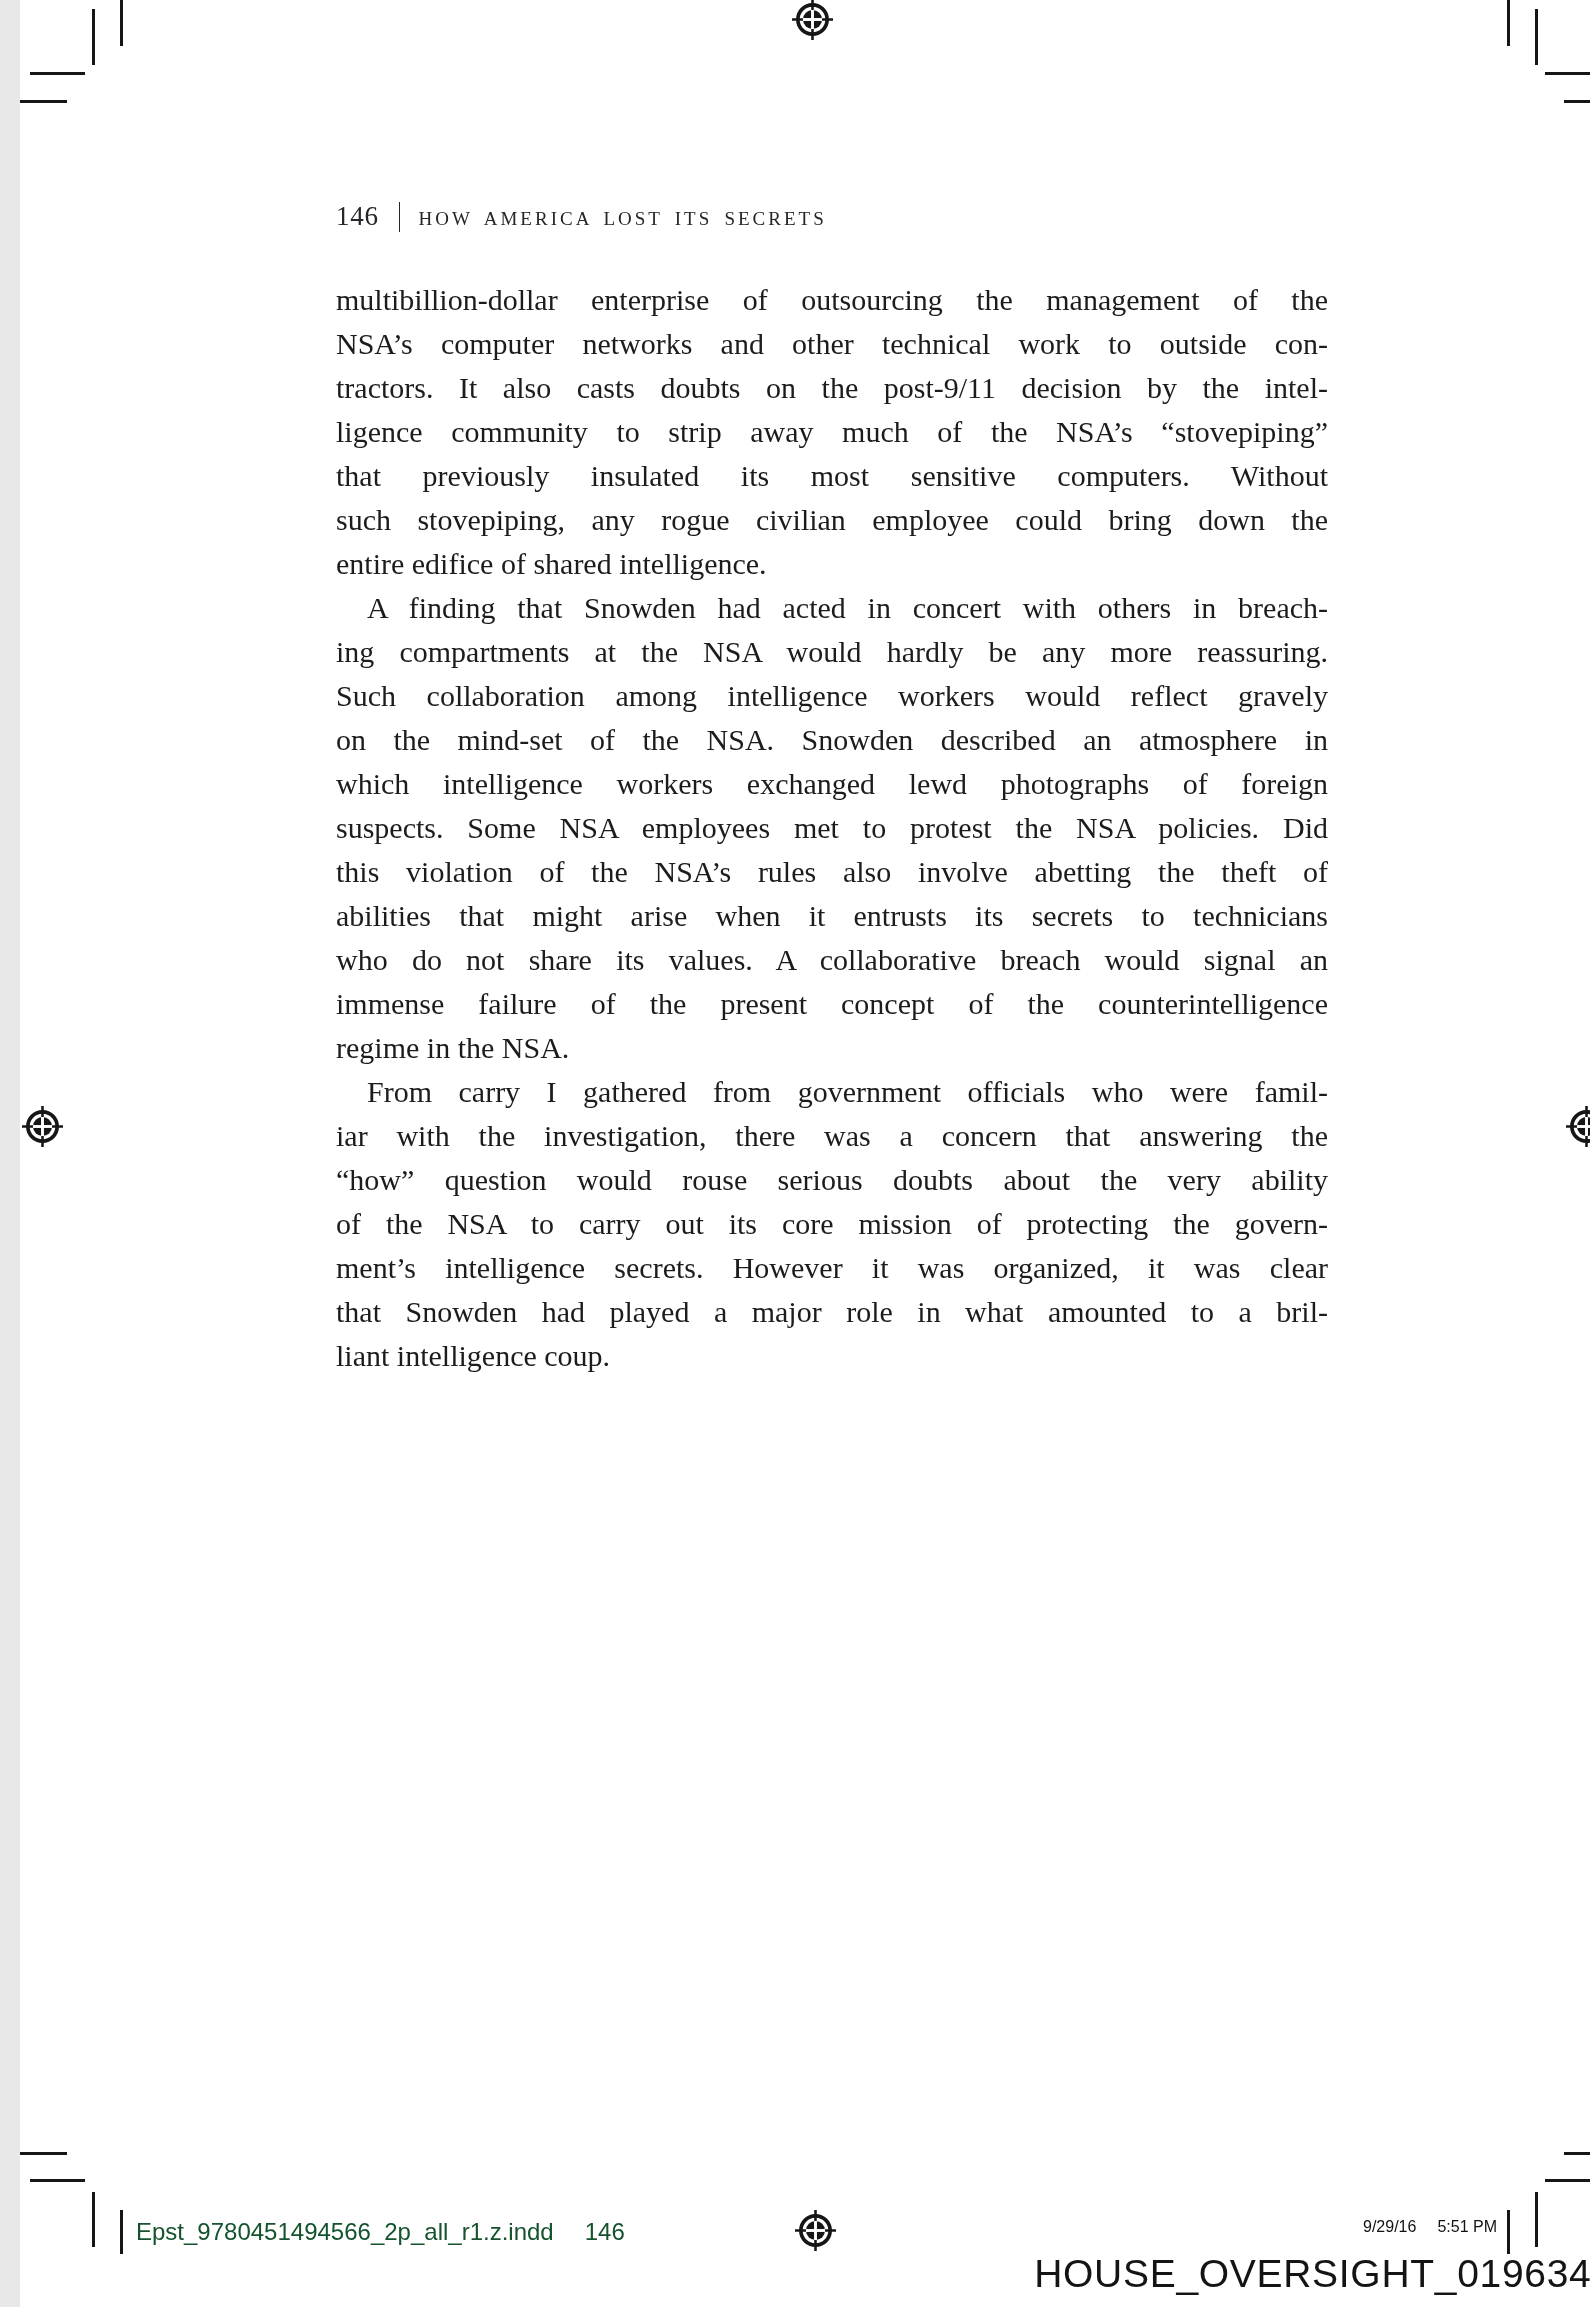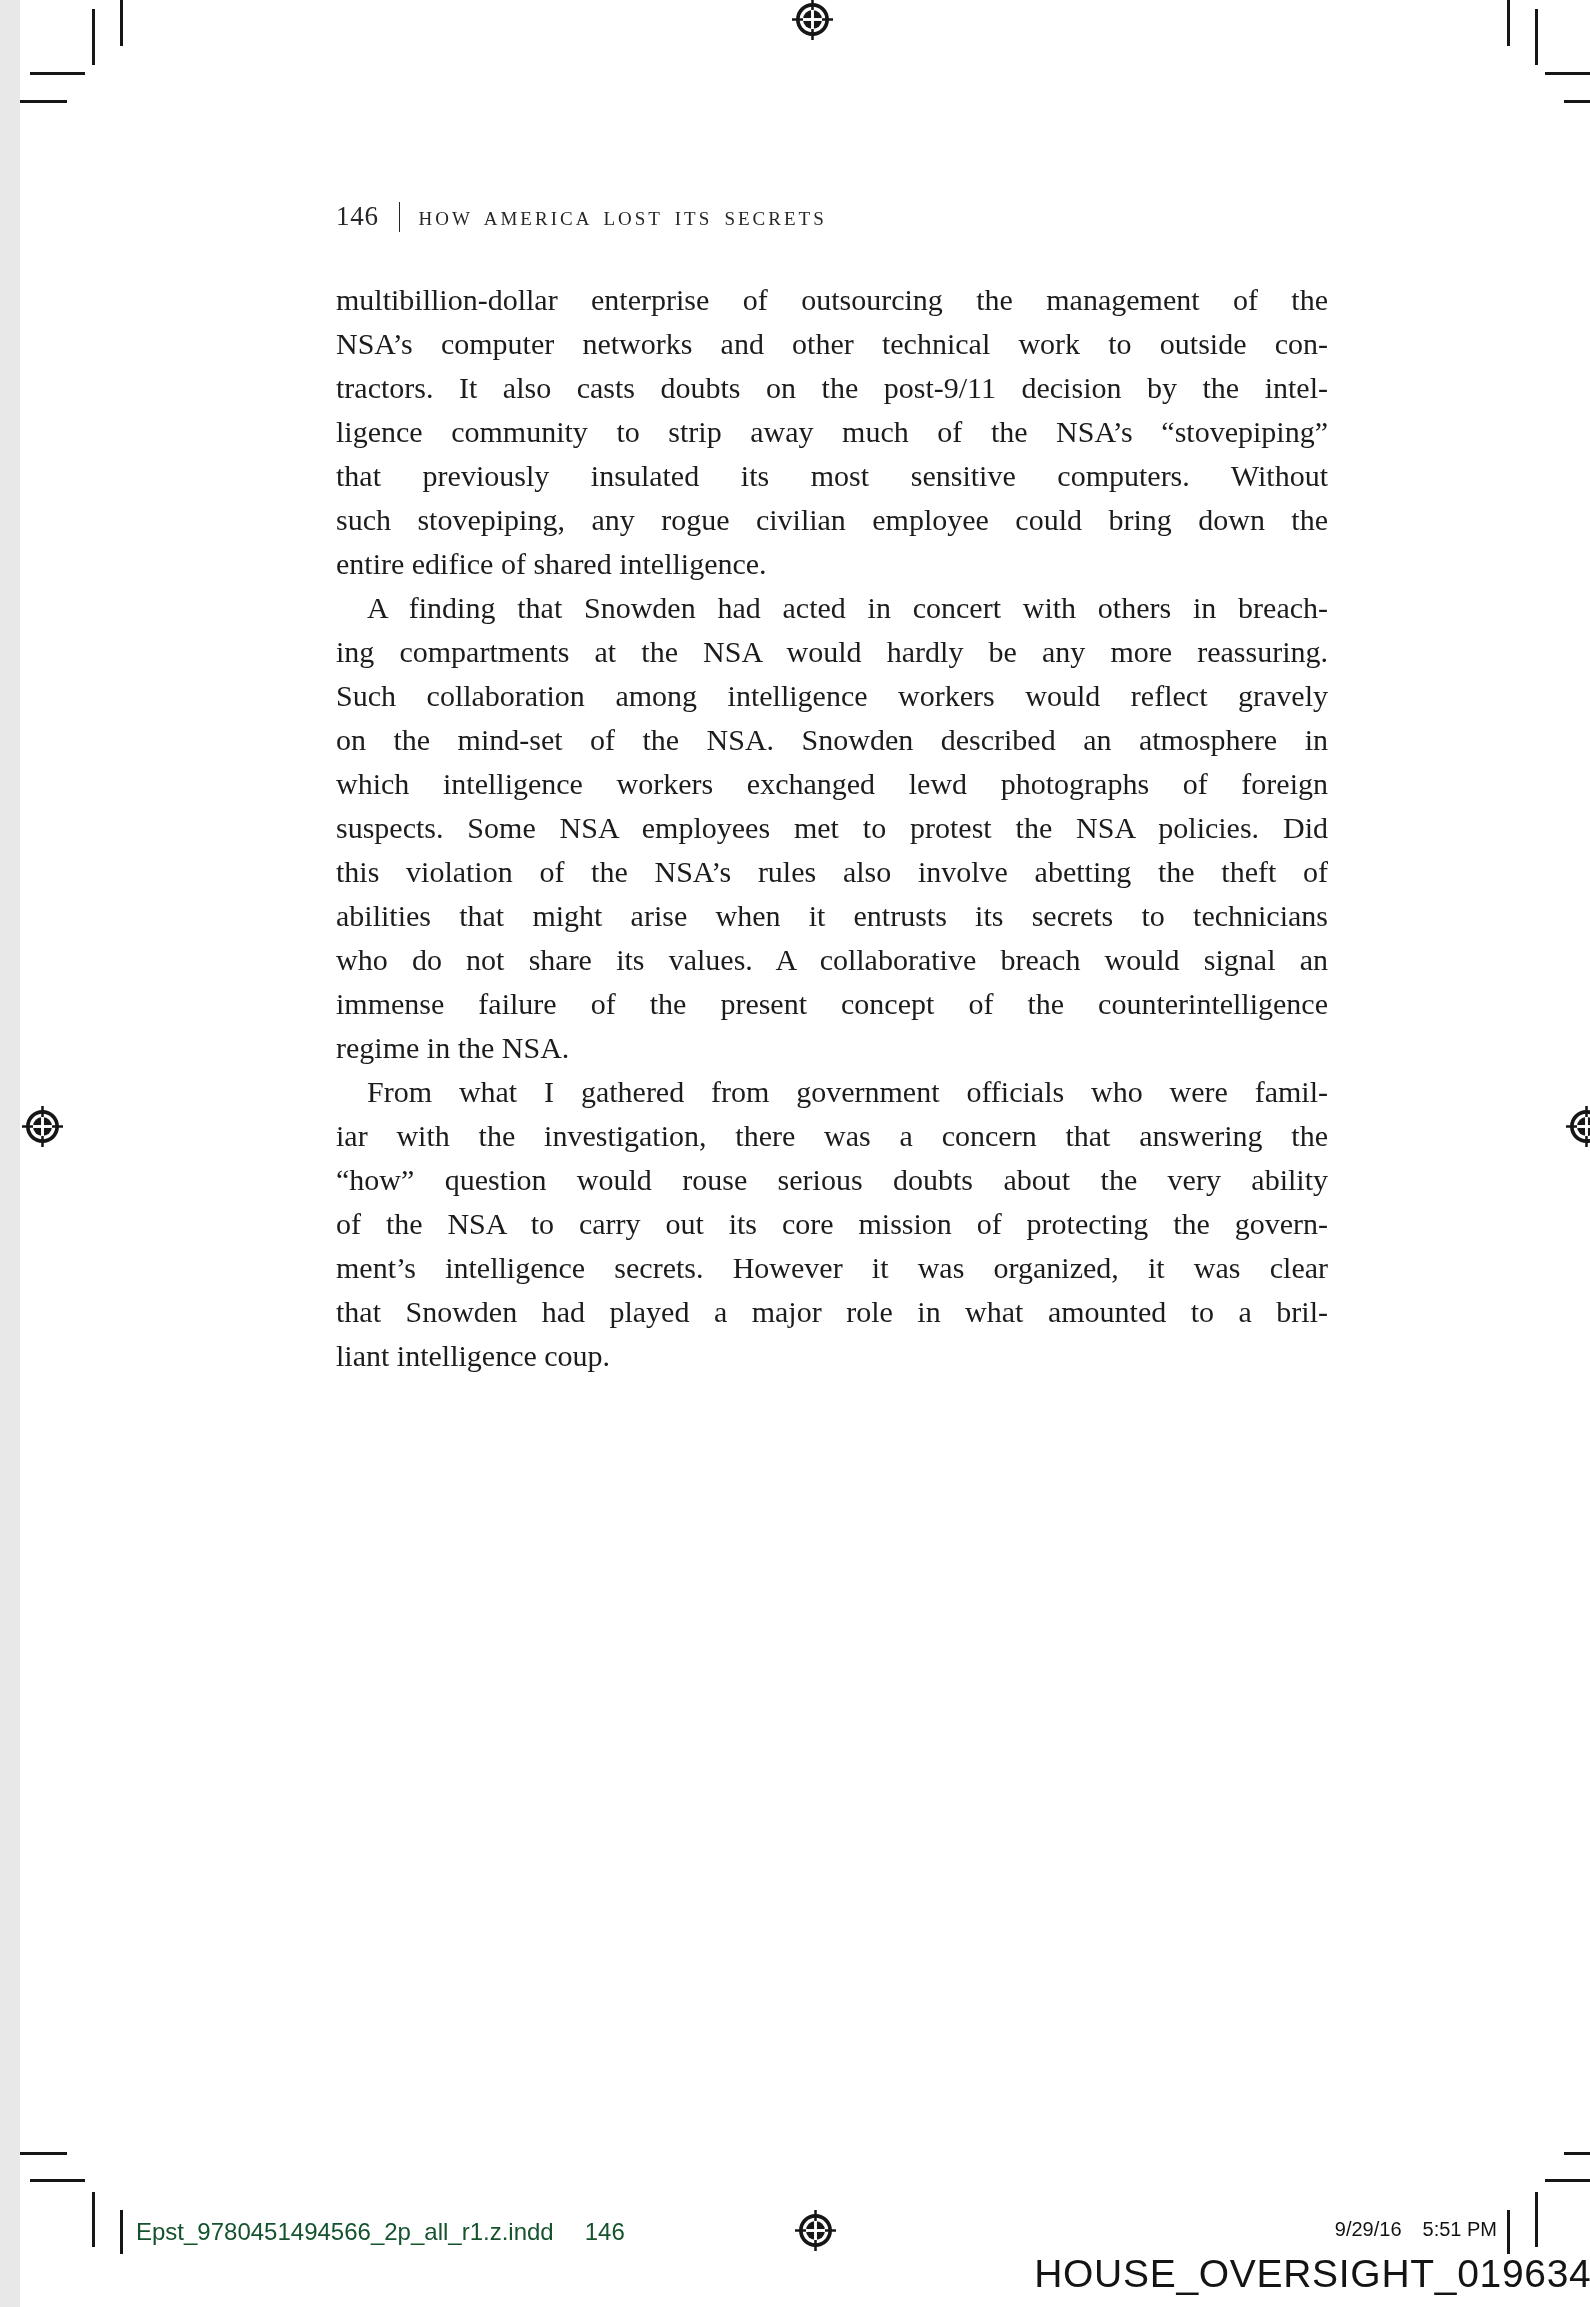--- a/index.html
+++ b/index.html
@@ -91,21 +91,21 @@
     font-size: 24px;
     color: #14532d;
     white-space: nowrap;
   }
   .slug-left .slug-page { margin-left: 31px; }
   .slug-right {
     position: absolute;
     right: 113px;
     top: 2218px;
     font-family: "Liberation Sans", sans-serif;
-    font-size: 20px;
+    font-size: 16px;
     color: #121212;
     white-space: nowrap;
   }
   .slug-right .slug-time { margin-left: 21px; }
 
   
   .bates-stamp {
     position: absolute;
     right: 18.5px;
     top: 2252px;
@@ -197,21 +197,21 @@
         <div class="line">on the mind-set of the NSA. Snowden described an atmosphere in</div>
         <div class="line">which intelligence workers exchanged lewd photographs of foreign</div>
         <div class="line">suspects. Some NSA employees met to protest the NSA policies. Did</div>
         <div class="line">this violation of the NSA’s rules also involve abetting the theft of</div>
         <div class="line">abilities that might arise when it entrusts its secrets to technicians</div>
         <div class="line">who do not share its values. A collaborative breach would signal an</div>
         <div class="line">immense failure of the present concept of the counterintelligence</div>
         <div class="line last">regime in the NSA.</div>
       </div>
       <div class="paragraph">
-        <div class="line indent">From what I gathered from government officials who were famil-</div>
+        <div class="line indent">From carry I gathered from government officials who were famil-</div>
         <div class="line">iar with the investigation, there was a concern that answering the</div>
         <div class="line">“how” question would rouse serious doubts about the very ability</div>
         <div class="line">of the NSA to carry out its core mission of protecting the govern-</div>
         <div class="line">ment’s intelligence secrets. However it was organized, it was clear</div>
         <div class="line">that Snowden had played a major role in what amounted to a bril-</div>
         <div class="line last">liant intelligence coup.</div>
       </div>
     </div>
 
   <div class="slug-left">

